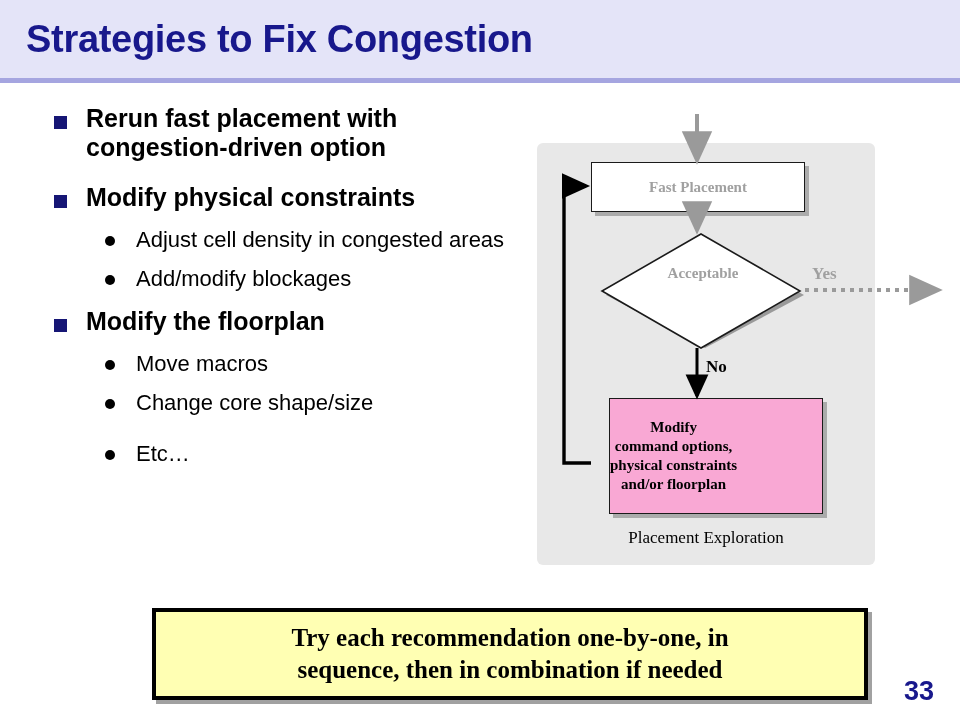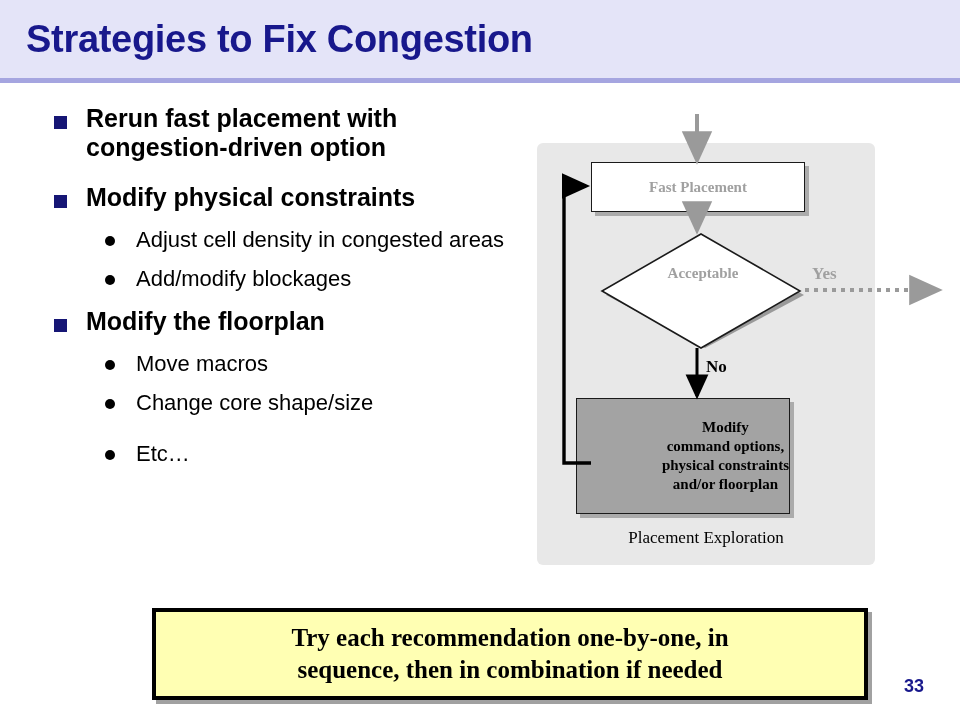--- a/index.html
+++ b/index.html
@@ -67,24 +67,24 @@
     position:absolute;left:63px;top:89px;width:206px;height:118px;
   }
   .diamond-wrap svg{display:block;}
   .diamond-label{
     position:absolute;left:0;top:32px;width:206px;text-align:center;
     font-family:"Liberation Serif", serif;font-weight:bold;
     font-size:15px;color:#a0a0a0;line-height:1.3;
     pointer-events:none;
   }
   .green-box{
-    position:absolute;left:39px;top:255px;width:212px;height:114px;
-    background:#a3a3a3;border:1.5px solid #1a1a1a;
+    position:absolute;left:72px;top:255px;width:212px;height:114px;
+    background:#f9a8d4;border:1.5px solid #1a1a1a;
     box-shadow:4px 4px 0 rgba(120,120,120,.55);
-    display:flex;align-items:center;justify-content:flex-end;
+    display:flex;align-items:center;justify-content:flex-start;
   }
   .green-box .gtxt{
     font-family:"Liberation Serif", serif;font-weight:bold;
     font-size:15px;color:#000000;text-align:center;line-height:1.28;
   }
   .panel-caption{
     position:absolute;left:0;top:385px;width:338px;text-align:center;
     font-family:"Liberation Serif", serif;font-weight:normal;
     font-size:17px;color:#000000;
   }
@@ -108,21 +108,21 @@
     background:#ffffb3;border:4px solid #000000;
     box-shadow:4px 4px 0 rgba(110,110,110,.65);
     display:flex;align-items:center;justify-content:center;
   }
   .callout .ctxt{
     font-family:"Liberation Serif", serif;font-weight:bold;
     font-size:25px;color:#000000;text-align:center;line-height:1.28;
   }
   .page-num{
     position:absolute;left:904px;top:676px;
-    font-size:18px;font-weight:bold;color:#18188c;
+    font-size:27px;font-weight:bold;color:#18188c;
   }
 </style>
 </head>
 <body>
 
 <div class="title-band"></div>
 <div class="title-rule"></div>
 <div class="slide-title">Strategies to Fix Congestion</div>
 
 <div class="bullets">

